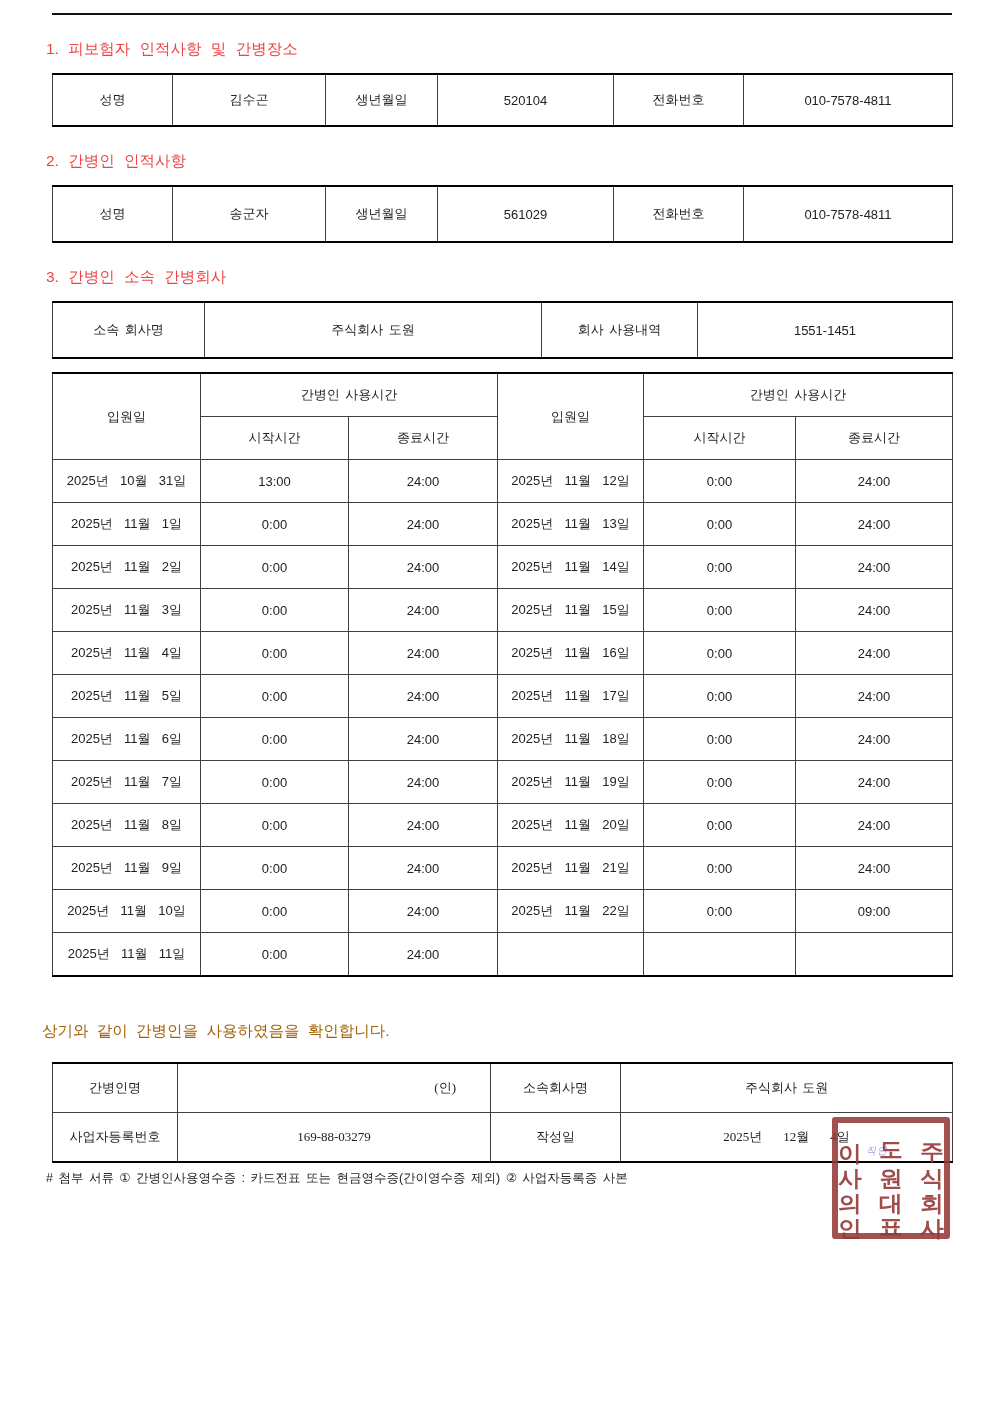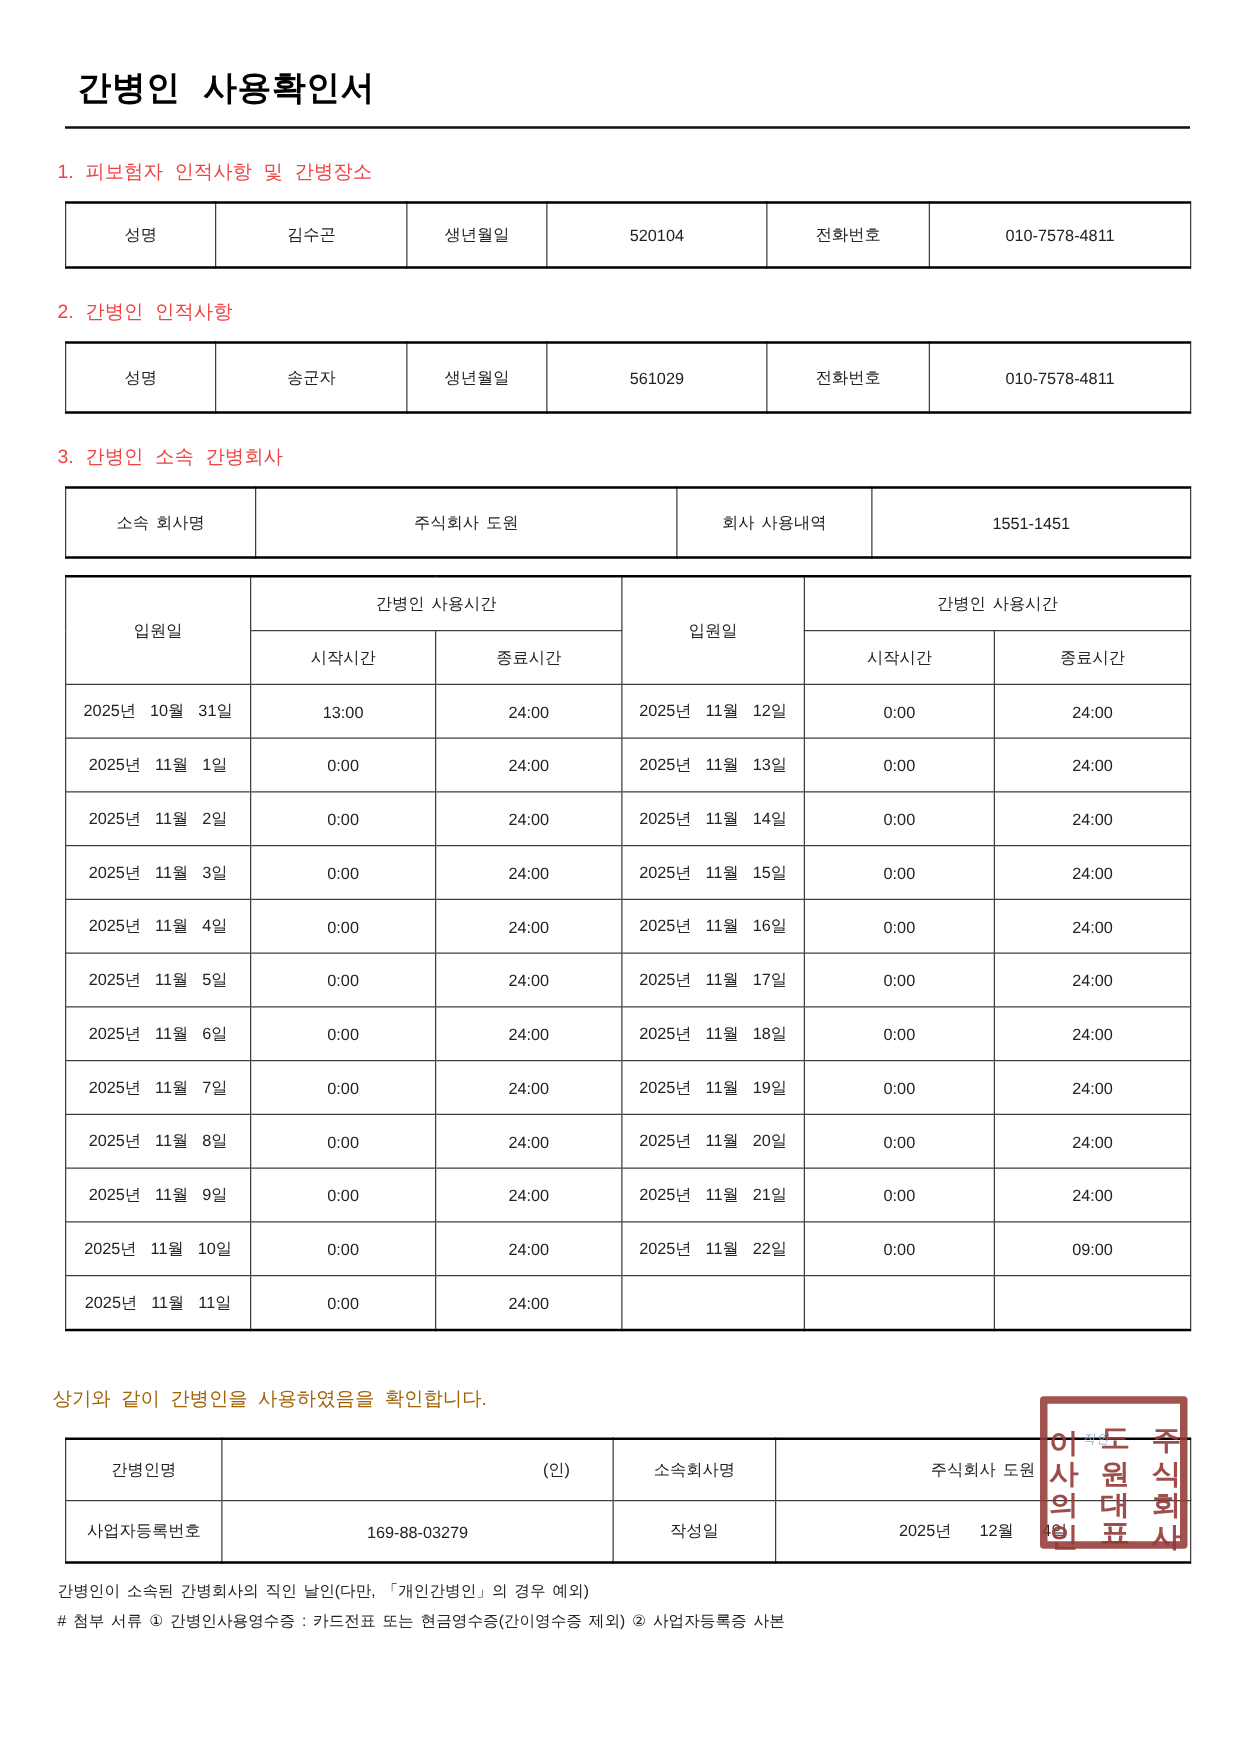--- a/index.html
+++ b/index.html
@@ -30,21 +30,21 @@
   }
   .r48 td { height:48px; }
   .r54 td { height:54px; }
   .r52 td { height:52px; }
   .r46 td { height:46px; }
   .usage-tbl td { height:40px; }
 
   .statement {
     margin:44px 0 0 -10px; font-size:15.5px; word-spacing:4px; color:#a16207;
   }
-  .sig-tbl { margin-top:20px; }
+  .sig-tbl { margin-top:20px;font-family:Liberation Serif, serif; }
 
   .note { margin:14px 0 0 -6px; font-size:12.5px; color:#222; word-spacing:2px; }
   .note2 { margin-top:7px; }
 
   .seal {
     position:absolute; left:832px; top:1117px; width:104px; height:106px;
     border:6px solid rgba(148,58,55,0.88); border-radius:3px;
     display:flex; flex-direction:row-reverse; justify-content:space-between;
     align-items:center; padding:2px 1px; z-index:5; pointer-events:none;
     background:transparent;
@@ -59,21 +59,20 @@
     position:absolute; left:866px; top:1144px; font-size:10px;
     color:#8ea6d4; z-index:1; letter-spacing:1px;font-style:italic;
   }
 </style>
 </head>
 <body>
 
 <div class="page">
   <div class="content">
 
-    <h1 class="doc-title">간병인 사용확인서</h1>
     <hr class="title-rule">
 
     <div class="sec-heading">1. 피보험자 인적사항 및 간병장소</div>
     <table class="tbl">
       <colgroup>
           <col style="width:120px">
           <col style="width:153px">
           <col style="width:112px">
           <col style="width:176px">
           <col style="width:130px">
@@ -270,21 +269,20 @@
       </tr>
       <tr class="r46">
         <td>사업자등록번호</td>
         <td>169-88-03279</td>
         <td>작성일</td>
         <td>2025년    12월    4일</td>
       </tr>
     </tbody>
       </table>
 
-    <div class="note">간병인이 소속된 간병회사의 직인 날인(다만, 「개인간병인」의 경우 예외)</div>
     <div class="note note2"># 첨부 서류 ① 간병인사용영수증 : 카드전표 또는 현금영수증(간이영수증 제외)   ② 사업자등록증 사본</div>
 
   </div>
 
   <span class="stamp-placeholder">직인</span>
 
   <div class="seal">
     <div class="seal-col">주식회사</div>
     <div class="seal-col">도원대표</div>
     <div class="seal-col">이사의인</div>

